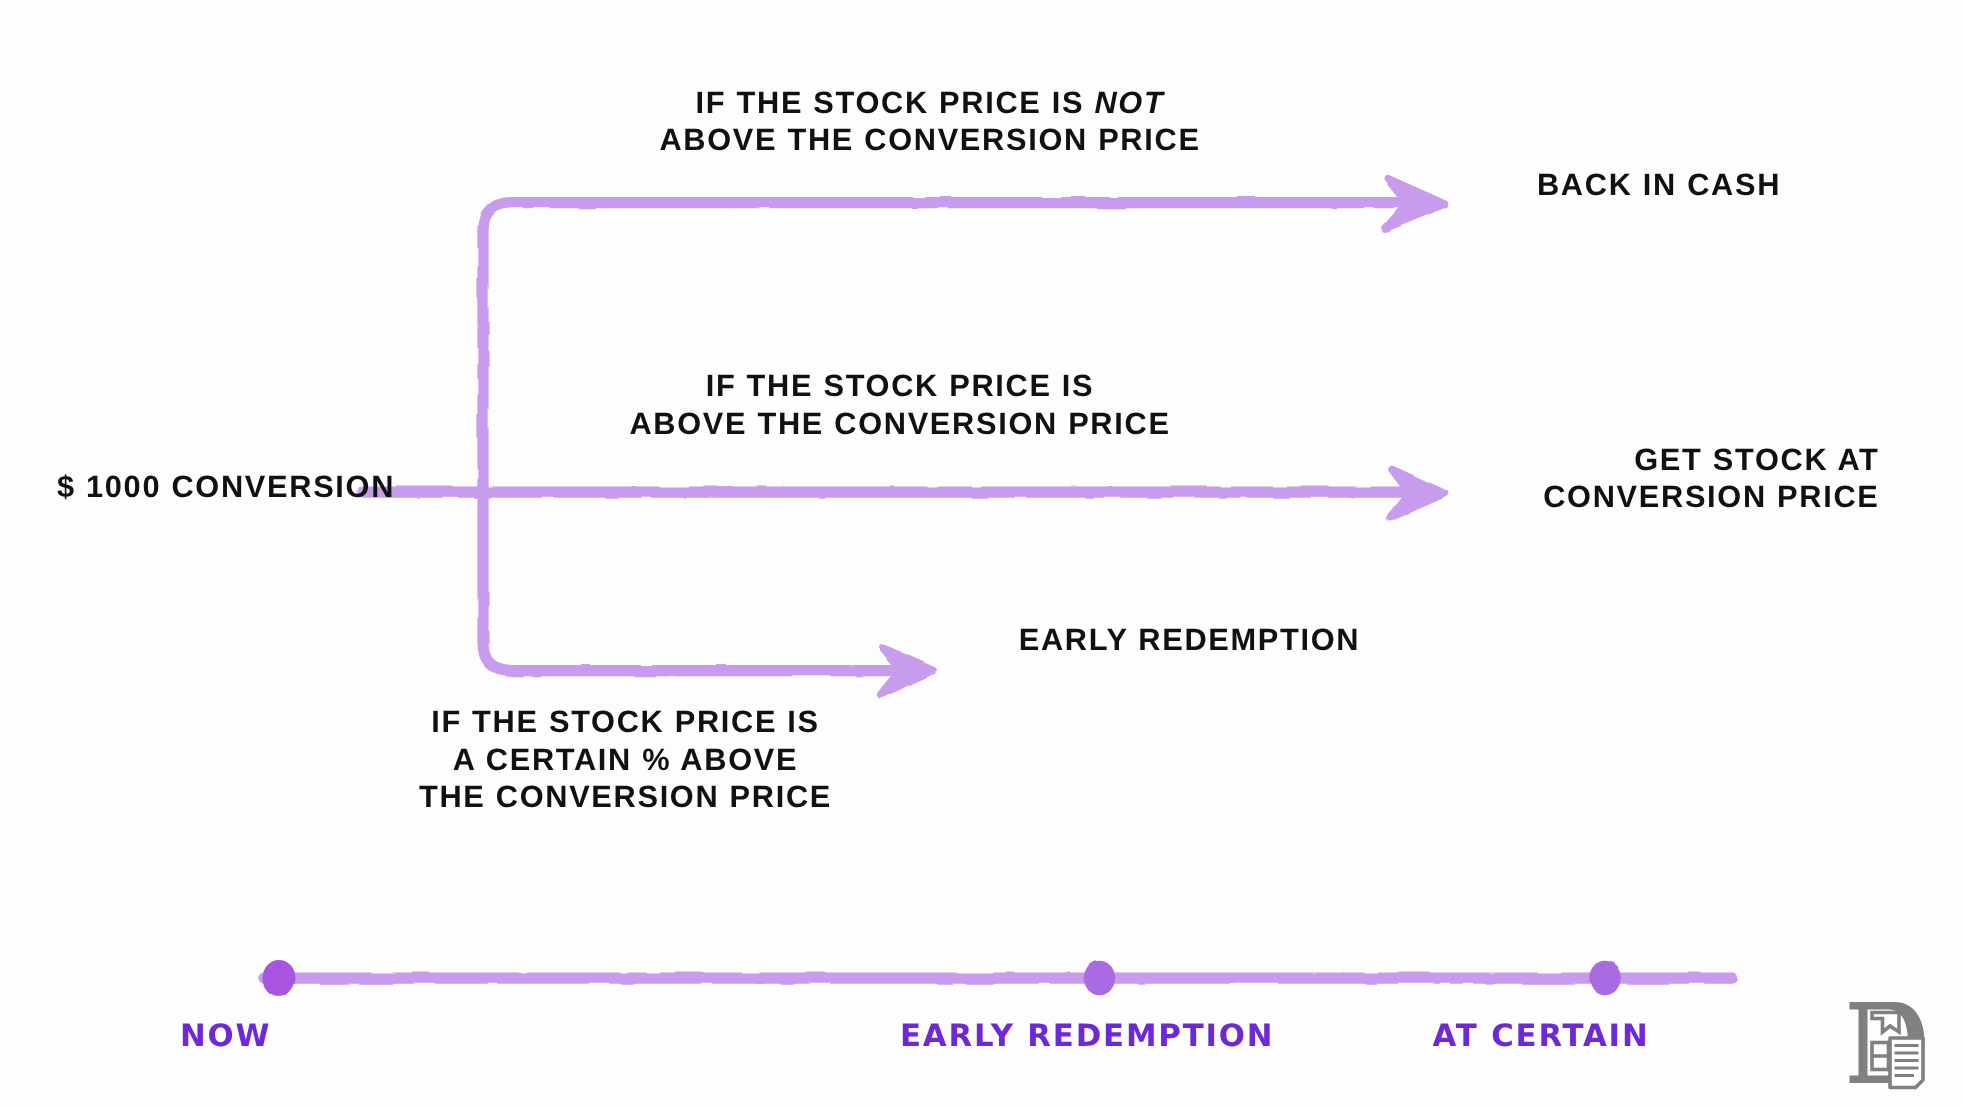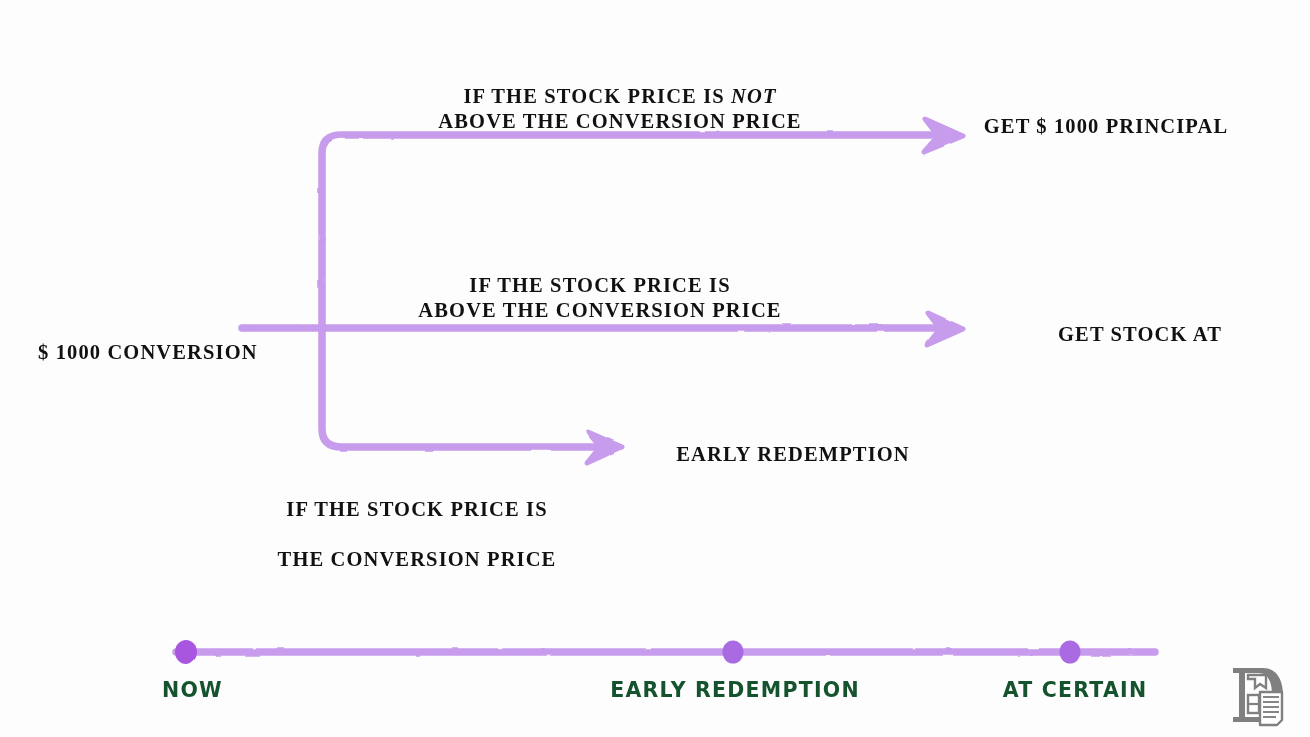--- a/index.html
+++ b/index.html
@@ -18,48 +18,46 @@
   }
   #canvas {
     position: absolute;
     left: 0; top: 0;
     width: 1310px;
     height: 737px;
   }
   .lbl {
     position: absolute;
     color: #111111;
-    font-family: Liberation Serif, serif;
+    font-family: Liberation Sans, sans-serif;
     font-weight: 700;
     letter-spacing: 0.055em;
     line-height: 1.22;
     white-space: pre;
     text-align: center;
-    margin-top: 28px;
     -webkit-font-smoothing: antialiased;
   }
   .lbl.left { text-align: left; }
   .big { font-size: 20.5px; }
   .tl-lbl {
     position: absolute;
-    color: #14532d;
+    color: #6d28d9;
     font-weight: 700;
     font-size: 20.5px;
     letter-spacing: 0.06em;
     white-space: pre;
-    text-align: center;
     font-family: "DejaVu Sans", sans-serif;
   }
   .ital { font-style: italic; }
 
   
   #label-not-above      { left: 420px;  top: 56px;  width: 400px; }
   #label-cash-outcome   { left: 962px;  top: 86px;  width: 288px; }
   #label-above          { left: 400px;  top: 245px; width: 400px; }
-  #label-stock-outcome  { left: 996px;  top: 294px; width: 288px; }
+  #label-stock-outcome  { left: 965px;  top: 294px; width: 288px; text-align: right; }
   #label-principal      { left: 38px;   top: 312px; width: 200px; text-align: left; }
   #label-early-outcome  { left: 648px;  top: 414px; width: 290px; }
   #label-pct-above      { left: 262px;  top: 469px; width: 310px; }
 
   #tl-now      { left: 120px;  top: 678px; width: 145px; }
   #tl-early    { left: 600px;  top: 678px; width: 270px; }
   #tl-maturity { left: 955px;  top: 678px; width: 240px; }
 
   #logo {
     position: absolute;
@@ -99,31 +97,31 @@
 
   <g filter="url(#rough)">
     <ellipse cx="186" cy="652" rx="11" ry="12" fill="#a855e0"></ellipse>
     <ellipse cx="733" cy="652" rx="10.5" ry="11.5" fill="#a96ae2"></ellipse>
     <ellipse cx="1070" cy="652" rx="10.5" ry="11.5" fill="#a96ae2"></ellipse>
   </g>
 </svg>
 
 <div class="lbl big" id="label-not-above"><span>IF THE STOCK PRICE IS </span><span class="ital">NOT</span><br><span>ABOVE THE CONVERSION PRICE</span></div>
 
-<div class="lbl big" id="label-cash-outcome"><span>GET $ 1000 PRINCIPAL</span><br></div>
+<div class="lbl big" id="label-cash-outcome"><br><span>BACK IN CASH</span></div>
 
 <div class="lbl big" id="label-above"><span>IF THE STOCK PRICE IS</span><br><span>ABOVE THE CONVERSION PRICE</span></div>
 
-<div class="lbl big" id="label-stock-outcome"><span>GET STOCK AT</span><br></div>
+<div class="lbl big" id="label-stock-outcome"><span>GET STOCK AT</span><br><span>CONVERSION PRICE</span></div>
 
 <div class="lbl big left" id="label-principal">$ 1000 CONVERSION</div>
 
 <div class="lbl big" id="label-early-outcome"><span>EARLY REDEMPTION</span><br></div>
 
-<div class="lbl big" id="label-pct-above"><span>IF THE STOCK PRICE IS</span><br><br><span>THE CONVERSION PRICE</span></div>
+<div class="lbl big" id="label-pct-above"><span>IF THE STOCK PRICE IS</span><br><span>A CERTAIN % ABOVE</span><br><span>THE CONVERSION PRICE</span></div>
 
 <div class="tl-lbl" id="tl-now">NOW</div>
 <div class="tl-lbl" id="tl-early">EARLY REDEMPTION</div>
 <div class="tl-lbl" id="tl-maturity">AT CERTAIN</div>
 
 <svg id="logo" viewBox="0 0 62 64" xmlns="http://www.w3.org/2000/svg">
 
   <path d="M7 5 h30 c13 0 20 11 20 27 0 16 -7 27 -20 27 h-30 v-5 h6 v-44 h-6 z
            M19 10 v44 h14 c9 0 13 -9 13 -22 0 -13 -4 -22 -13 -22 z" fill="#808080"></path>
 

